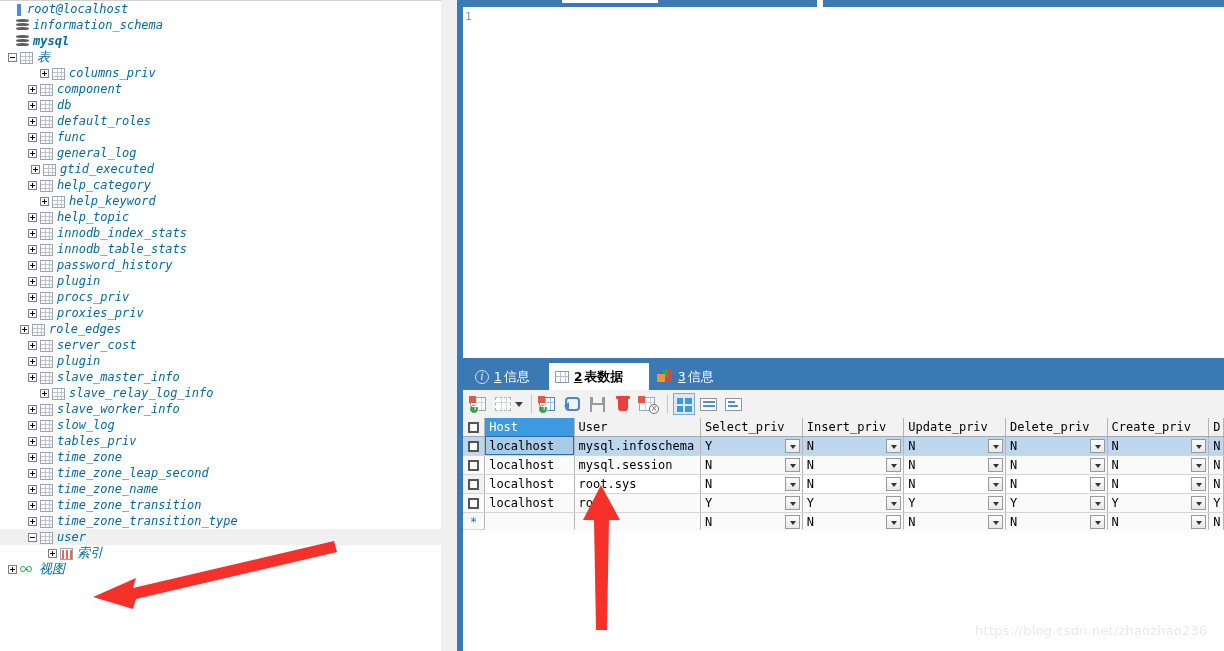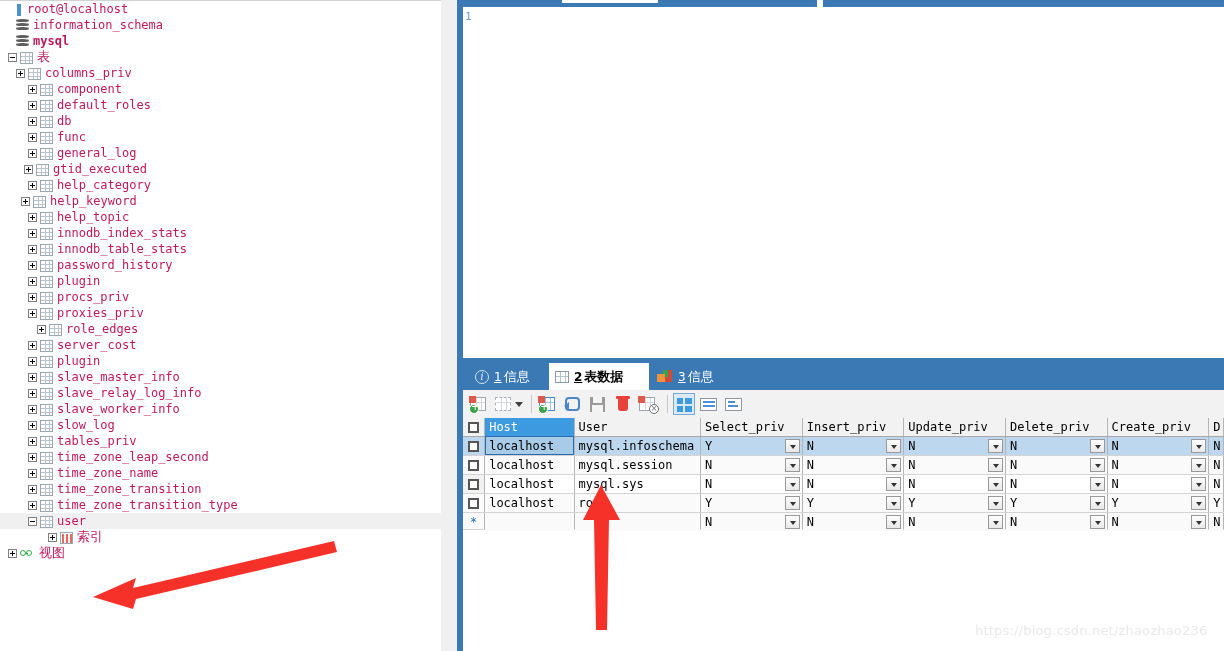--- a/index.html
+++ b/index.html
@@ -23,22 +23,23 @@
     overflow: hidden;
     border-top: 1px solid #d2d2d2;
   }
   .tree-row {
     position: relative;
     height: 16px;
     line-height: 16px;
     white-space: nowrap;
     font-family: "DejaVu Sans Mono", monospace;
     font-size: 12px;
-    color: #be185d;
+    color: #0369a1;
     padding-left: 4px;
+    font-style: italic;
   }
   .tree-row.selected {
     background: #f0f0f0;
   }
   .tree-label {
     font-family: "DejaVu Sans Mono", monospace;
     font-size: 12px;
     letter-spacing: 0px;
   }
   .tree-label.cjk {
@@ -550,44 +551,45 @@
 <body>
 
 <div id="app">
 
   <div id="tree-panel">
     <div id="tree-body">
         <div class="tree-row" style="padding-left:4px"><span class="spacer-exp"></span><span class="icn icn-conn"></span><span class="tree-label">root@localhost</span></div>
         <div class="tree-row" style="padding-left:4px"><span class="spacer-exp"></span><span class="icn icn-db"><i></i><i></i><i></i></span><span class="tree-label">information_schema</span></div>
         <div class="tree-row" style="padding-left:4px"><span class="spacer-exp"></span><span class="icn icn-db"><i></i><i></i><i></i></span><span class="tree-label bold">mysql</span></div>
         <div class="tree-row" style="padding-left:8px"><span class="expander"></span><span class="icn icn-table"><i class="h1"></i><i class="h2"></i><i class="v1"></i><i class="v2"></i></span><span class="tree-label cjk">表</span></div>
-        <div class="tree-row" style="padding-left:16px"><span class="expander plus"></span><span class="icn icn-table"><i class="h1"></i><i class="h2"></i><i class="v1"></i><i class="v2"></i></span><span class="tree-label">columns_priv</span></div>
+        <div class="tree-row" style="padding-left:40px"><span class="expander plus"></span><span class="icn icn-table"><i class="h1"></i><i class="h2"></i><i class="v1"></i><i class="v2"></i></span><span class="tree-label">columns_priv</span></div>
         <div class="tree-row" style="padding-left:28px"><span class="expander plus"></span><span class="icn icn-table"><i class="h1"></i><i class="h2"></i><i class="v1"></i><i class="v2"></i></span><span class="tree-label">component</span></div>
+        <div class="tree-row" style="padding-left:28px"><span class="expander plus"></span><span class="icn icn-table"><i class="h1"></i><i class="h2"></i><i class="v1"></i><i class="v2"></i></span><span class="tree-label">db</span></div>
         <div class="tree-row" style="padding-left:28px"><span class="expander plus"></span><span class="icn icn-table"><i class="h1"></i><i class="h2"></i><i class="v1"></i><i class="v2"></i></span><span class="tree-label">default_roles</span></div>
-        <div class="tree-row" style="padding-left:28px"><span class="expander plus"></span><span class="icn icn-table"><i class="h1"></i><i class="h2"></i><i class="v1"></i><i class="v2"></i></span><span class="tree-label">db</span></div>
         <div class="tree-row" style="padding-left:28px"><span class="expander plus"></span><span class="icn icn-table"><i class="h1"></i><i class="h2"></i><i class="v1"></i><i class="v2"></i></span><span class="tree-label">func</span></div>
         <div class="tree-row" style="padding-left:28px"><span class="expander plus"></span><span class="icn icn-table"><i class="h1"></i><i class="h2"></i><i class="v1"></i><i class="v2"></i></span><span class="tree-label">general_log</span></div>
-        <div class="tree-row" style="padding-left:24px"><span class="expander plus"></span><span class="icn icn-table"><i class="h1"></i><i class="h2"></i><i class="v1"></i><i class="v2"></i></span><span class="tree-label">gtid_executed</span></div>
+        <div class="tree-row" style="padding-left:31px"><span class="expander plus"></span><span class="icn icn-table"><i class="h1"></i><i class="h2"></i><i class="v1"></i><i class="v2"></i></span><span class="tree-label">gtid_executed</span></div>
         <div class="tree-row" style="padding-left:28px"><span class="expander plus"></span><span class="icn icn-table"><i class="h1"></i><i class="h2"></i><i class="v1"></i><i class="v2"></i></span><span class="tree-label">help_category</span></div>
-        <div class="tree-row" style="padding-left:21px"><span class="expander plus"></span><span class="icn icn-table"><i class="h1"></i><i class="h2"></i><i class="v1"></i><i class="v2"></i></span><span class="tree-label">help_keyword</span></div>
+        <div class="tree-row" style="padding-left:40px"><span class="expander plus"></span><span class="icn icn-table"><i class="h1"></i><i class="h2"></i><i class="v1"></i><i class="v2"></i></span><span class="tree-label">help_keyword</span></div>
         <div class="tree-row" style="padding-left:28px"><span class="expander plus"></span><span class="icn icn-table"><i class="h1"></i><i class="h2"></i><i class="v1"></i><i class="v2"></i></span><span class="tree-label">help_topic</span></div>
         <div class="tree-row" style="padding-left:28px"><span class="expander plus"></span><span class="icn icn-table"><i class="h1"></i><i class="h2"></i><i class="v1"></i><i class="v2"></i></span><span class="tree-label">innodb_index_stats</span></div>
         <div class="tree-row" style="padding-left:28px"><span class="expander plus"></span><span class="icn icn-table"><i class="h1"></i><i class="h2"></i><i class="v1"></i><i class="v2"></i></span><span class="tree-label">innodb_table_stats</span></div>
         <div class="tree-row" style="padding-left:28px"><span class="expander plus"></span><span class="icn icn-table"><i class="h1"></i><i class="h2"></i><i class="v1"></i><i class="v2"></i></span><span class="tree-label">password_history</span></div>
         <div class="tree-row" style="padding-left:28px"><span class="expander plus"></span><span class="icn icn-table"><i class="h1"></i><i class="h2"></i><i class="v1"></i><i class="v2"></i></span><span class="tree-label">plugin</span></div>
         <div class="tree-row" style="padding-left:28px"><span class="expander plus"></span><span class="icn icn-table"><i class="h1"></i><i class="h2"></i><i class="v1"></i><i class="v2"></i></span><span class="tree-label">procs_priv</span></div>
         <div class="tree-row" style="padding-left:28px"><span class="expander plus"></span><span class="icn icn-table"><i class="h1"></i><i class="h2"></i><i class="v1"></i><i class="v2"></i></span><span class="tree-label">proxies_priv</span></div>
-        <div class="tree-row" style="padding-left:37px"><span class="expander plus"></span><span class="icn icn-table"><i class="h1"></i><i class="h2"></i><i class="v1"></i><i class="v2"></i></span><span class="tree-label">role_edges</span></div>
+        <div class="tree-row" style="padding-left:20px"><span class="expander plus"></span><span class="icn icn-table"><i class="h1"></i><i class="h2"></i><i class="v1"></i><i class="v2"></i></span><span class="tree-label">role_edges</span></div>
         <div class="tree-row" style="padding-left:28px"><span class="expander plus"></span><span class="icn icn-table"><i class="h1"></i><i class="h2"></i><i class="v1"></i><i class="v2"></i></span><span class="tree-label">server_cost</span></div>
         <div class="tree-row" style="padding-left:28px"><span class="expander plus"></span><span class="icn icn-table"><i class="h1"></i><i class="h2"></i><i class="v1"></i><i class="v2"></i></span><span class="tree-label">plugin</span></div>
         <div class="tree-row" style="padding-left:28px"><span class="expander plus"></span><span class="icn icn-table"><i class="h1"></i><i class="h2"></i><i class="v1"></i><i class="v2"></i></span><span class="tree-label">slave_master_info</span></div>
-        <div class="tree-row" style="padding-left:28px"><span class="expander plus"></span><span class="icn icn-table"><i class="h1"></i><i class="h2"></i><i class="v1"></i><i class="v2"></i></span><span class="tree-label">slave_relay_log_info</span></div>
+        <div class="tree-row" style="padding-left:40px"><span class="expander plus"></span><span class="icn icn-table"><i class="h1"></i><i class="h2"></i><i class="v1"></i><i class="v2"></i></span><span class="tree-label">slave_relay_log_info</span></div>
         <div class="tree-row" style="padding-left:28px"><span class="expander plus"></span><span class="icn icn-table"><i class="h1"></i><i class="h2"></i><i class="v1"></i><i class="v2"></i></span><span class="tree-label">slave_worker_info</span></div>
         <div class="tree-row" style="padding-left:28px"><span class="expander plus"></span><span class="icn icn-table"><i class="h1"></i><i class="h2"></i><i class="v1"></i><i class="v2"></i></span><span class="tree-label">slow_log</span></div>
         <div class="tree-row" style="padding-left:28px"><span class="expander plus"></span><span class="icn icn-table"><i class="h1"></i><i class="h2"></i><i class="v1"></i><i class="v2"></i></span><span class="tree-label">tables_priv</span></div>
+        <div class="tree-row" style="padding-left:28px"><span class="expander plus"></span><span class="icn icn-table"><i class="h1"></i><i class="h2"></i><i class="v1"></i><i class="v2"></i></span><span class="tree-label">time_zone</span></div>
         <div class="tree-row" style="padding-left:28px"><span class="expander plus"></span><span class="icn icn-table"><i class="h1"></i><i class="h2"></i><i class="v1"></i><i class="v2"></i></span><span class="tree-label">time_zone_leap_second</span></div>
         <div class="tree-row" style="padding-left:28px"><span class="expander plus"></span><span class="icn icn-table"><i class="h1"></i><i class="h2"></i><i class="v1"></i><i class="v2"></i></span><span class="tree-label">time_zone_name</span></div>
         <div class="tree-row" style="padding-left:28px"><span class="expander plus"></span><span class="icn icn-table"><i class="h1"></i><i class="h2"></i><i class="v1"></i><i class="v2"></i></span><span class="tree-label">time_zone_transition</span></div>
         <div class="tree-row" style="padding-left:28px"><span class="expander plus"></span><span class="icn icn-table"><i class="h1"></i><i class="h2"></i><i class="v1"></i><i class="v2"></i></span><span class="tree-label">time_zone_transition_type</span></div>
         <div class="tree-row selected" style="padding-left:28px"><span class="expander"></span><span class="icn icn-table"><i class="h1"></i><i class="h2"></i><i class="v1"></i><i class="v2"></i></span><span class="tree-label">user</span></div>
         <div class="tree-row" style="padding-left:48px"><span class="expander plus"></span><span class="icn icn-field"><i class="c1"></i><i class="c2"></i><i class="c3"></i></span><span class="tree-label cjk">索引</span></div>
         <div class="tree-row" style="padding-left:8px"><span class="expander plus"></span><span class="icn icn-view"><i class="l"></i><i class="r"></i><b></b></span><span class="tree-label cjk">视图</span></div>
       </div>
   </div>
 
@@ -791,21 +793,21 @@
               <td style="width:14px;" class="dd-cell">
                 <span class="cell-pad">N</span>
               </td>
             </tr>
             <tr class="">
               <td class="sel-col"><span class="chk"></span></td>
               <td style="width:90px;" class="dd-cell">
                 <span class="cell-pad">localhost</span>
               </td>
               <td style="width:126px;" class="dd-cell">
-                <span class="cell-pad">mysql.sys</span>
+                <span class="cell-pad">root.sys</span>
               </td>
               <td style="width:102px;" class="dd-cell">
                 <span class="cell-pad">N</span>
                 <span class="dd-btn"></span>
               </td>
               <td style="width:102px;" class="dd-cell">
                 <span class="cell-pad">N</span>
                 <span class="dd-btn"></span>
               </td>
               <td style="width:102px;" class="dd-cell">

